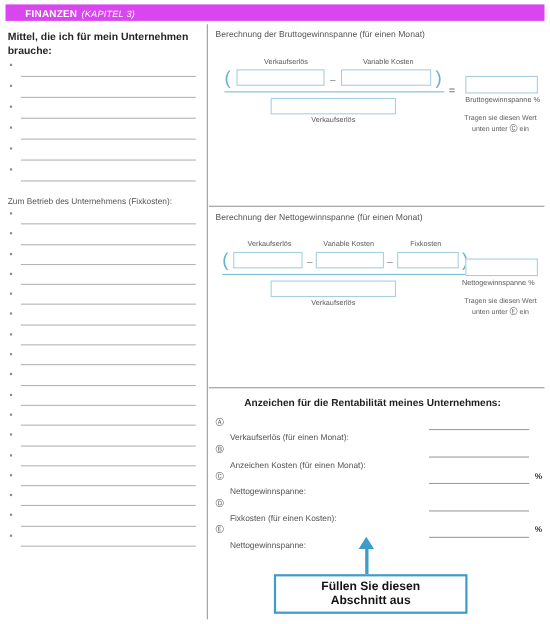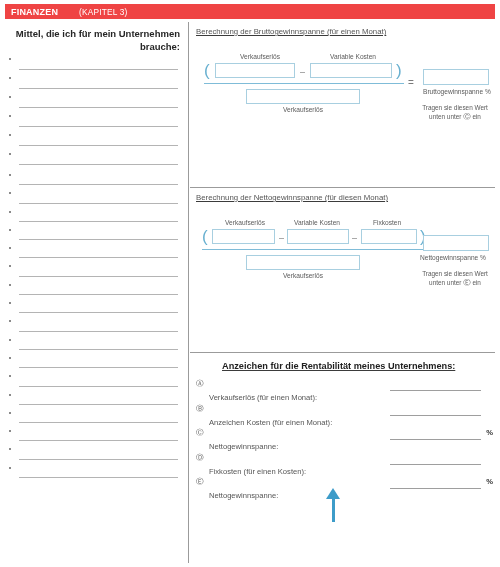--- a/index.html
+++ b/index.html
@@ -8,33 +8,33 @@
     background:#ffffff;
     font-family:"Liberation Sans", sans-serif;
     color:#3b3b3b;
     overflow:hidden;
   }
   .page{position:relative;width:500px;height:567px;box-sizing:border-box;}
 
   
   .chapter-bar{
     position:absolute;left:5px;top:4px;width:490px;height:15px;
-    background:#ef4444;color:#ffffff;
+    background:#d946ef;color:#ffffff;
     display:flex;align-items:center;
-    padding-left:6px;box-sizing:border-box;
+    padding-left:18px;box-sizing:border-box;
     font-size:9px;letter-spacing:.2px;
   }
   .chapter-bar .t1{font-weight:bold;}
-  .chapter-bar .t2{font-weight:normal;margin-left:21px;font-size:8.3px;}
+  .chapter-bar .t2{font-weight:normal;margin-left:4px;font-size:8.3px;font-style:italic;}
 
   
   .body-wrap{position:absolute;left:5px;top:22px;width:490px;height:541px;}
   .col-left{position:absolute;left:0;top:0;width:184px;height:541px;box-sizing:border-box;
-            border-right:1px solid #9b9b9b;padding:4px 8px 0 2px;text-align:right;}
-  .col-right{position:absolute;left:185px;top:0;width:305px;height:541px;box-sizing:border-box;text-decoration:underline;}
+            border-right:1px solid #9b9b9b;padding:4px 8px 0 2px;}
+  .col-right{position:absolute;left:185px;top:0;width:305px;height:541px;box-sizing:border-box;}
 
   
   .lc-title{font-size:9.5px;font-weight:bold;color:#262626;line-height:12.5px;margin:2px 0 0 0;}
   .lc-sub{font-size:7.6px;color:#555;line-height:10px;margin:9px 0 2px 0;}
   .blines{margin-top:2px;}
   .bline{position:relative;height:19px;}
   .bline .bullet{position:absolute;left:2px;top:3px;width:2px;height:2px;background:#8a8a8a;}
   .bline .rule{position:absolute;left:12px;right:2px;bottom:4px;height:1px;background:#b4b4b4;}
   .blines.tight .bline{height:18.3px;}
 
@@ -109,20 +109,21 @@
           </div>
           <div class="bline">
             <span class="bullet"></span>
             <span class="rule"></span>
           </div>
           <div class="bline">
             <span class="bullet"></span>
             <span class="rule"></span>
           </div>
         </div>
+      <div class="lc-sub">Zum Betrieb des Unternehmens (Fixkosten):</div>
       <div class="blines tight" id="fix-lines">
           <div class="bline">
             <span class="bullet"></span>
             <span class="rule"></span>
           </div>
           <div class="bline">
             <span class="bullet"></span>
             <span class="rule"></span>
           </div>
           <div class="bline">
@@ -216,21 +217,21 @@
           <div class="res-note" style="left:219px;top:68px;">
             <span>Tragen sie diesen Wert</span><br>
             <span>unten unter</span>
             <span class="circ">Ⓒ</span>
             <span>ein</span>
           </div>
         </div>
       </div>
 
       <div class="sec" style="height:165px;">
-        <div class="sec-head">Berechnung der Nettogewinnspanne (für diesen Monat)</div>
+        <div class="sec-head">Berechnung der Nettogewinnspanne (für einen Monat)</div>
 
         <div class="formula">
           <div class="flabel" style="left:22px;top:17px;width:66px;">Verkaufserlös</div>
           <div class="flabel" style="left:90px;top:17px;width:74px;">Variable Kosten</div>
           <div class="flabel" style="left:167px;top:17px;width:60px;">Fixkosten</div>
 
           <div class="paren" style="left:12px;top:26px;">(</div>
           <div class="fbox" style="left:22px;top:27px;width:63px;"></div>
           <div class="op" style="left:89px;top:31px;">–</div>
           <div class="fbox" style="left:97px;top:27px;width:62px;"></div>
@@ -288,14 +289,18 @@
               <span class="sum-pct">%</span>
             </div>
           </div>
       </div>
 
     </div>
   </div>
 
   <div class="arrow-head"></div>
   <div class="arrow-shaft"></div>
+  <div class="callout">
+    <span>Füllen Sie diesen</span>
+    <span>Abschnitt aus</span>
+  </div>
 
 </div>
 
 </body></html>

